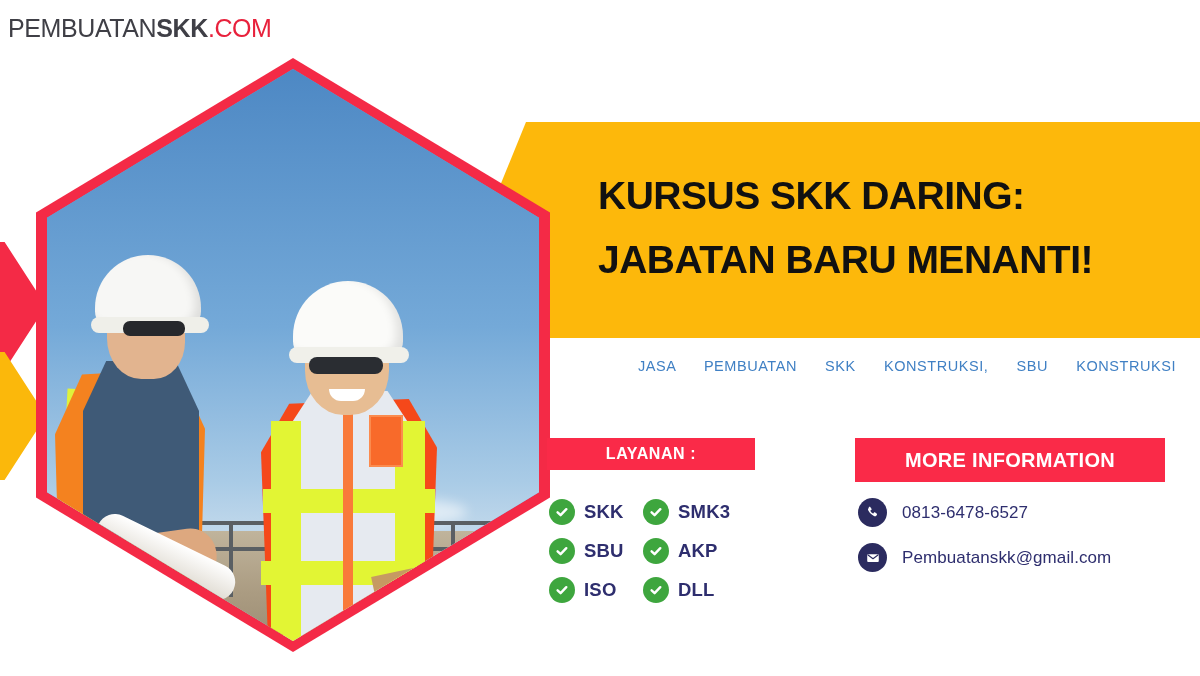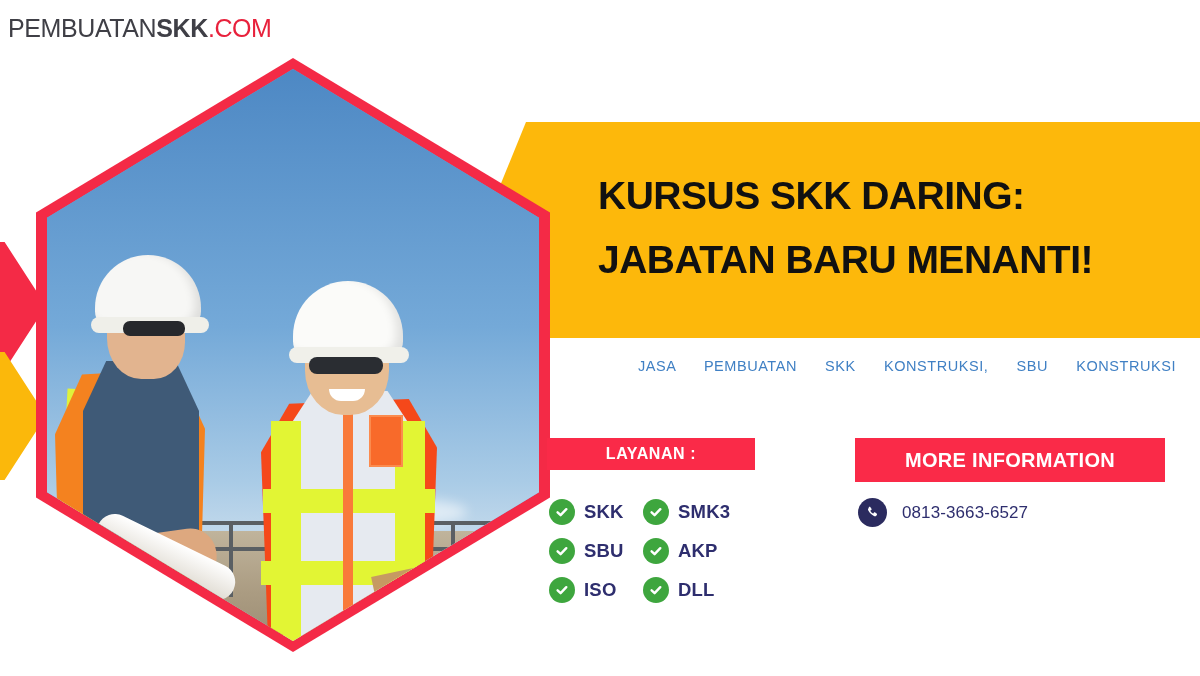--- a/index.html
+++ b/index.html
@@ -395,17 +395,26 @@
 
   <div class="badge badge-more">MORE INFORMATION</div>
 
   <div class="contacts">
     <div class="contact">
       <span class="c-icon">
         <svg width="15" height="15" viewBox="0 0 16 16">
             <path d="M4.2 2.2c.5-.4 1.2-.3 1.6.2l1.1 1.5c.3.4.2 1-.2 1.3l-.7.5c-.2.2-.3.4-.2.6.5 1.2 1.5 2.2 2.7 2.7.2.1.5 0 .6-.2l.5-.7c.3-.4.9-.5 1.3-.2l1.5 1.1c.5.4.6 1.1.2 1.6l-.6.8c-.5.6-1.3.8-2 .5C7 10.6 5 8.6 3.4 5.6c-.4-.7-.2-1.6.4-2.1z" fill="#ffffff"></path>
           </svg>
       </span>
-      <span class="c-text">0813-3663-6527</span>
+      <span class="c-text">0813-6478-6527</span>
+    </div>
+    <div class="contact">
+      <span class="c-icon">
+        <svg width="16" height="16" viewBox="0 0 18 18">
+            <rect x="2.5" y="4.8" width="13" height="8.6" rx="1" fill="#ffffff"></rect>
+            <path d="M3 5.4 L9 9.8 L15 5.4" stroke="#2b2b5f" stroke-width="1.3" fill="none" stroke-linejoin="round"></path>
+          </svg>
+      </span>
+      <span class="c-text">Pembuatanskk@gmail.com</span>
     </div>
   </div>
 
 </div>
 
 </body></html>

